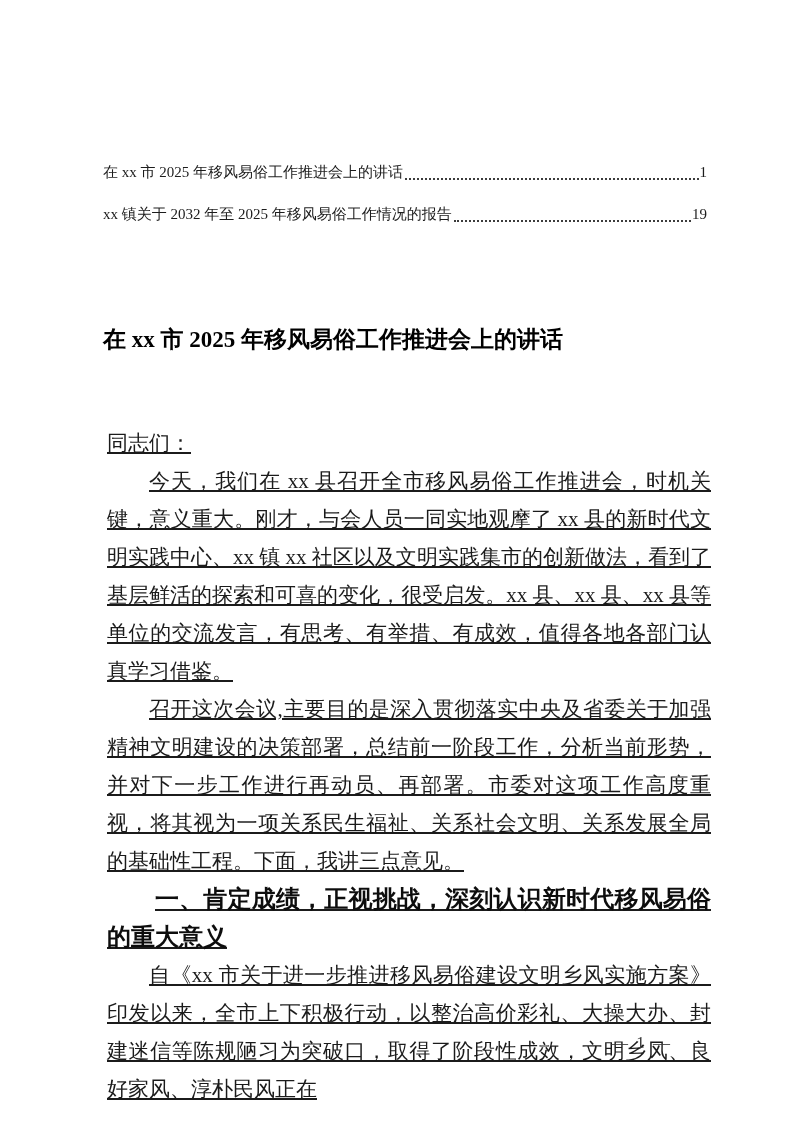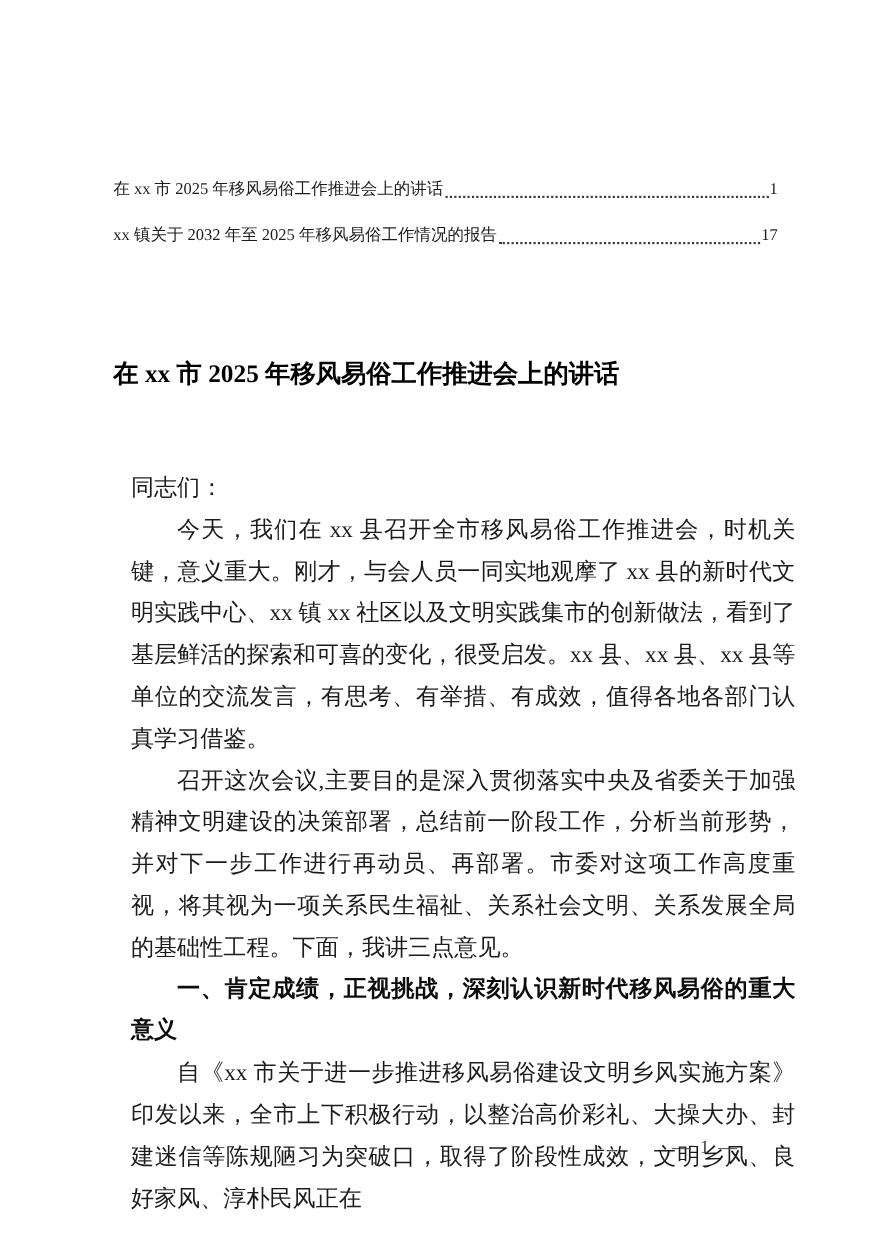--- a/index.html
+++ b/index.html
@@ -47,32 +47,33 @@
     margin: 0;
     font-size: 23px;
     font-weight: 700;
     color: #000000;
     font-family: "Liberation Serif", "DejaVu Serif", serif;
   }
 
   
   .content {
     position: absolute;
-    left: 119px;
+    left: 107px;
     top: 424px;
     width: 604px;
     font-size: 21px;
     line-height: 38px;
     text-align: justify;
     color: #1b1b1b;
+    text-decoration: underline;
   }
   .content p, .content h2 { margin: 0; padding: 0; }
   .indent { text-indent: 2em; }
   .section-heading {
-    font-size: 21px;
+    font-size: 24px;
     font-weight: 700;
     line-height: 38px;
     text-indent: 2em;
     text-align: justify;
     font-family: "Liberation Sans", "DejaVu Sans", sans-serif;
     color: #0d0d0d;
   }
 
   
   .page-number {
@@ -92,21 +93,21 @@
 
   <nav class="toc">
     <div class="toc-item">
       <span class="toc-title">在 xx 市 2025 年移风易俗工作推进会上的讲话</span>
       <span class="toc-dots"></span>
       <span class="toc-page">1</span>
     </div>
     <div class="toc-item">
       <span class="toc-title">xx 镇关于 2032 年至 2025 年移风易俗工作情况的报告</span>
       <span class="toc-dots"></span>
-      <span class="toc-page">17</span>
+      <span class="toc-page">19</span>
     </div>
   </nav>
 
   <h1 class="doc-title">在 xx 市 2025 年移风易俗工作推进会上的讲话</h1>
 
   <div class="content">
     <p class="salutation">同志们：</p>
     <p class="indent">今天，我们在 xx 县召开全市移风易俗工作推进会，时机关键，意义重大。刚才，与会人员一同实地观摩了 xx 县的新时代文明实践中心、xx 镇 xx 社区以及文明实践集市的创新做法，看到了基层鲜活的探索和可喜的变化，很受启发。xx 县、xx 县、xx 县等单位的交流发言，有思考、有举措、有成效，值得各地各部门认真学习借鉴。</p>
     <p class="indent">召开这次会议,主要目的是深入贯彻落实中央及省委关于加强精神文明建设的决策部署，总结前一阶段工作，分析当前形势，并对下一步工作进行再动员、再部署。市委对这项工作高度重视，将其视为一项关系民生福祉、关系社会文明、关系发展全局的基础性工程。下面，我讲三点意见。</p>
     <h2 class="section-heading">一、肯定成绩，正视挑战，深刻认识新时代移风易俗的重大意义</h2>

